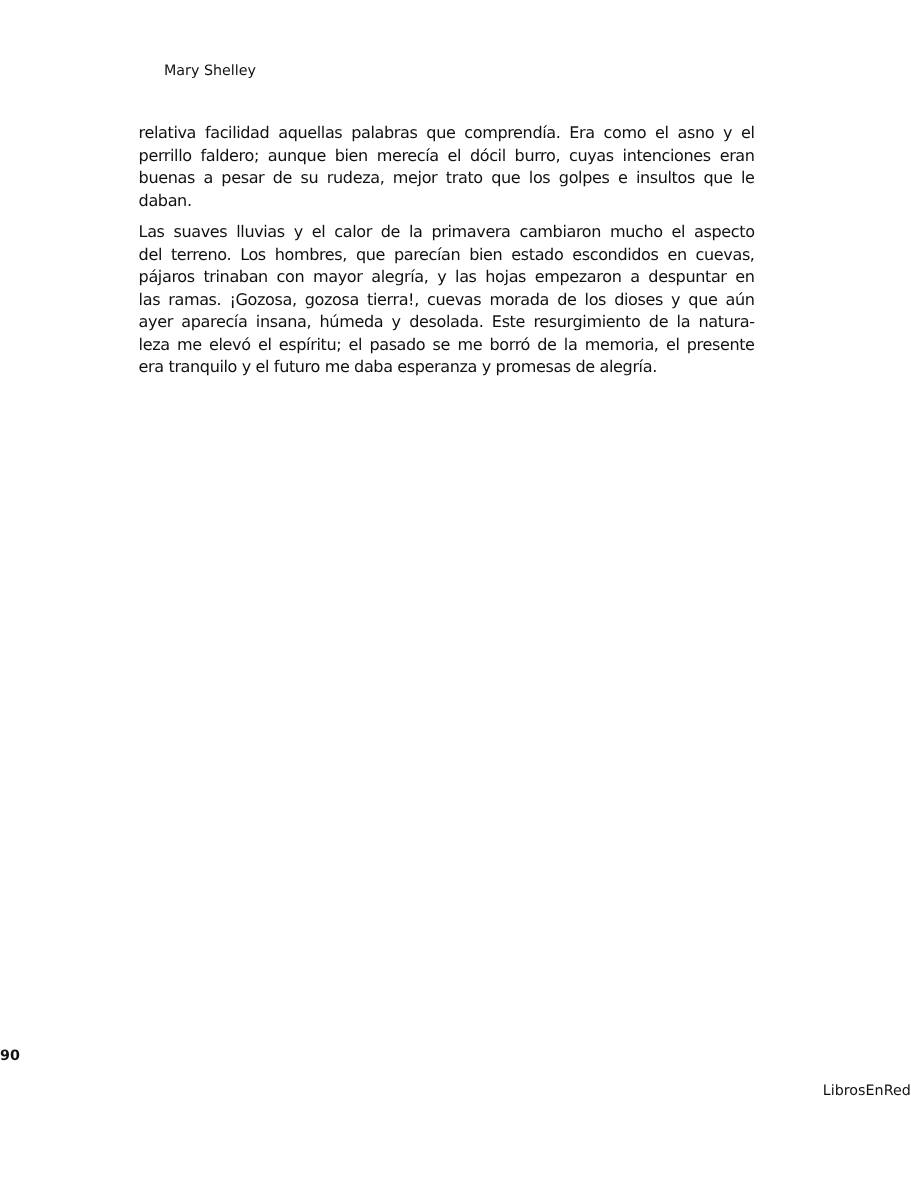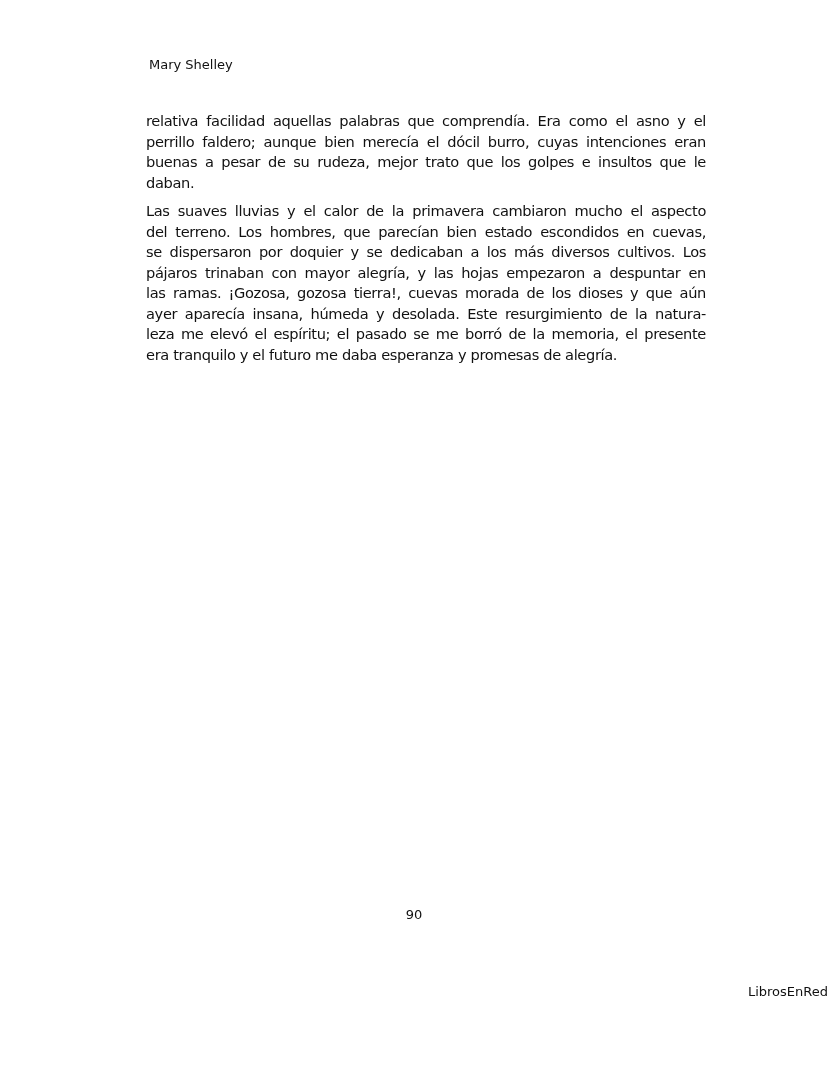--- a/index.html
+++ b/index.html
@@ -18,21 +18,21 @@
     .running-head {
       position: absolute;
       left: 137px;
       top: 57px;
       font-size: 13px;
       letter-spacing: 0px;
       margin-left: 12px;
     }
     .body-text {
       position: absolute;
-      left: 146px;
+      left: 126px;
       top: 111px;
       width: 560px;
     }
     .para {
       margin: 0 0 8px 0;
       font-size: 14.6px;
       line-height: 20.5px;
       text-align: justify;
       text-align-last: left;
       letter-spacing: -0.35px;
@@ -44,23 +44,23 @@
       text-align-last: justify;
       white-space: nowrap;
     }
     .line.last {
       text-align-last: left;
     }
     .page-number {
       position: absolute;
       left: 0;
       width: 828px;
-      top: 907px;
-      text-align: center;
+      top: 953px;
       font-size: 13px;
+      font-weight: bold;
     }
     .publisher {
       position: absolute;
       left: 0;
       width: 828px;
       top: 984px;
       text-align: right;
       font-size: 13px;
     }
   </style>
@@ -72,21 +72,20 @@
 <div class="body-text">
   <p class="para">
     <span class="line">relativa facilidad aquellas palabras que comprendía. Era como el asno y el</span>
     <span class="line">perrillo faldero; aunque bien merecía el dócil burro, cuyas intenciones eran</span>
     <span class="line">buenas a pesar de su rudeza, mejor trato que los golpes e insultos que le</span>
     <span class="line last">daban.</span>
   </p>
   <p class="para">
     <span class="line">Las suaves lluvias y el calor de la primavera cambiaron mucho el aspecto</span>
     <span class="line">del terreno. Los hombres, que parecían bien estado escondidos en cuevas,</span>
-    <span class="line">se dispersaron por doquier y se dedicaban a los más diversos cultivos. Los</span>
     <span class="line">pájaros trinaban con mayor alegría, y las hojas empezaron a despuntar en</span>
     <span class="line">las ramas. ¡Gozosa, gozosa tierra!, cuevas morada de los dioses y que aún</span>
     <span class="line">ayer aparecía insana, húmeda y desolada. Este resurgimiento de la natura-</span>
     <span class="line">leza me elevó el espíritu; el pasado se me borró de la memoria, el presente</span>
     <span class="line last">era tranquilo y el futuro me daba esperanza y promesas de alegría.</span>
   </p>
 </div>
 
 <div class="page-number">90</div>
 <div class="publisher">LibrosEnRed</div>

